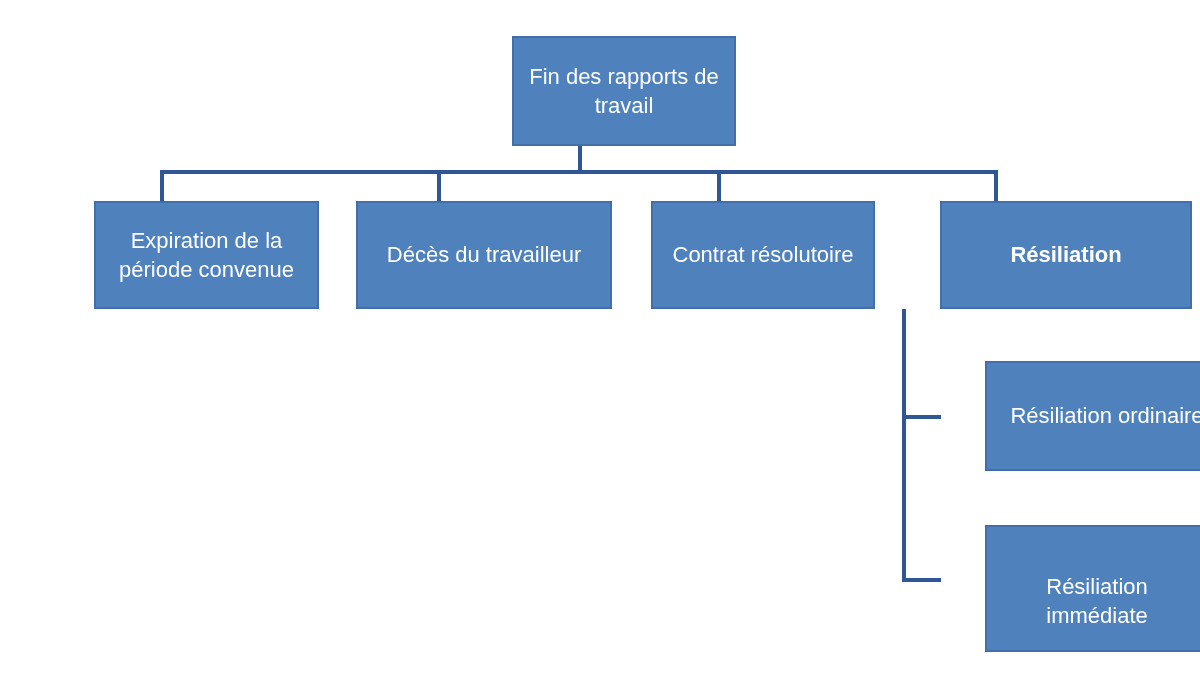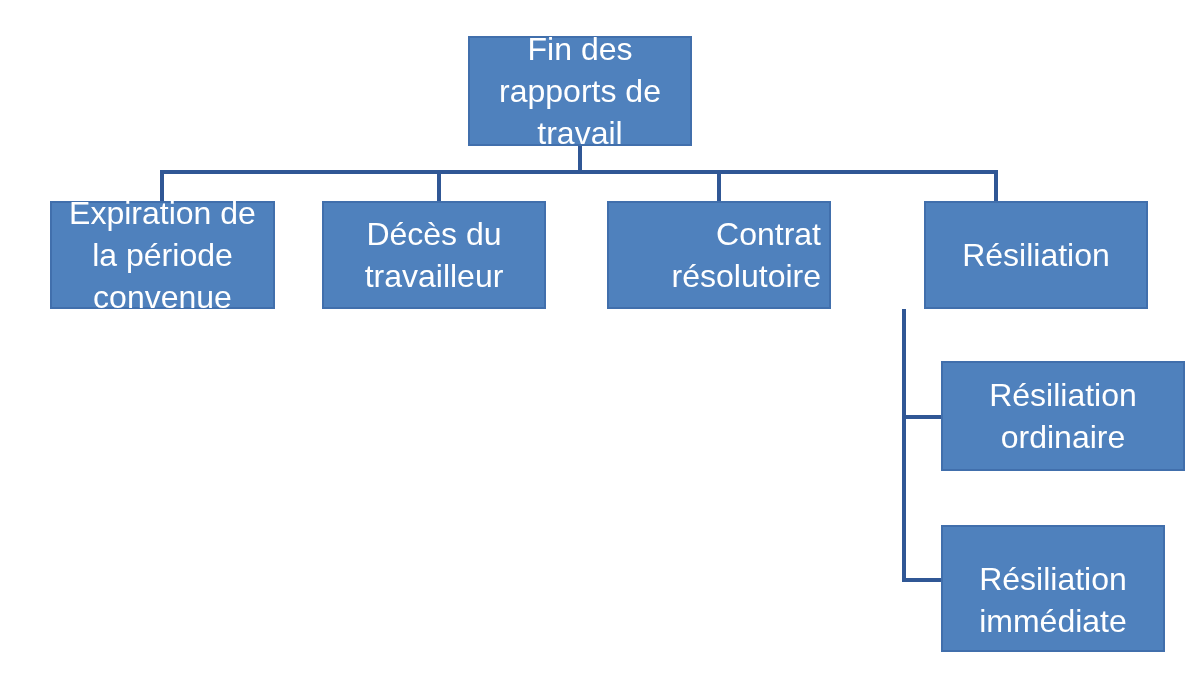--- a/index.html
+++ b/index.html
@@ -23,34 +23,35 @@
   }
   .node {
     position: absolute;
     background: var(--node-fill);
     border: 2px solid var(--node-border);
     color: var(--node-text);
     display: flex;
     align-items: center;
     justify-content: center;
     text-align: center;
-    font-size: 32px;
+    font-size: 22px;
     line-height: 1.32;
-    padding: 8px 8px;
+    padding: 20px 8px;
+    margin-left: 44px;
   }
   .conn {
     position: absolute;
     background: var(--connector);
   }
   
   .n-root  { left: 468px; top: 36px;  width: 224px; height: 110px; }
   .n-c0    { left: 50px;  top: 201px; width: 225px; height: 108px; }
-  .n-c1    { left: 322px; top: 201px; width: 224px; height: 108px; }
+  .n-c1    { left: 312px; top: 201px; width: 256px; height: 108px; }
   .n-c2    { left: 607px; top: 201px; width: 224px; height: 108px; text-align: right; }
-  .n-c3    { left: 924px; top: 201px; width: 224px; height: 108px; }
+  .n-c3    { left: 896px; top: 201px; width: 252px; height: 108px; font-weight: bold; }
   .n-s0    { left: 941px; top: 361px; width: 244px; height: 110px; }
   .n-s1    { left: 941px; top: 525px; width: 224px; height: 127px; align-items: flex-end; }
   
   .c-root-stem { left: 578px; top: 146px; width: 4px;   height: 28px; }
   .c-main-h    { left: 160px; top: 170px; width: 838px; height: 4px;  }
   .c-drop0     { left: 160px; top: 170px; width: 4px;   height: 32px; }
   .c-drop1     { left: 437px; top: 170px; width: 4px;   height: 32px; }
   .c-drop2     { left: 717px; top: 170px; width: 4px;   height: 32px; }
   .c-drop3     { left: 994px; top: 170px; width: 4px;   height: 32px; }
   .c-hang-v    { left: 902px; top: 309px; width: 4px;   height: 273px;}

